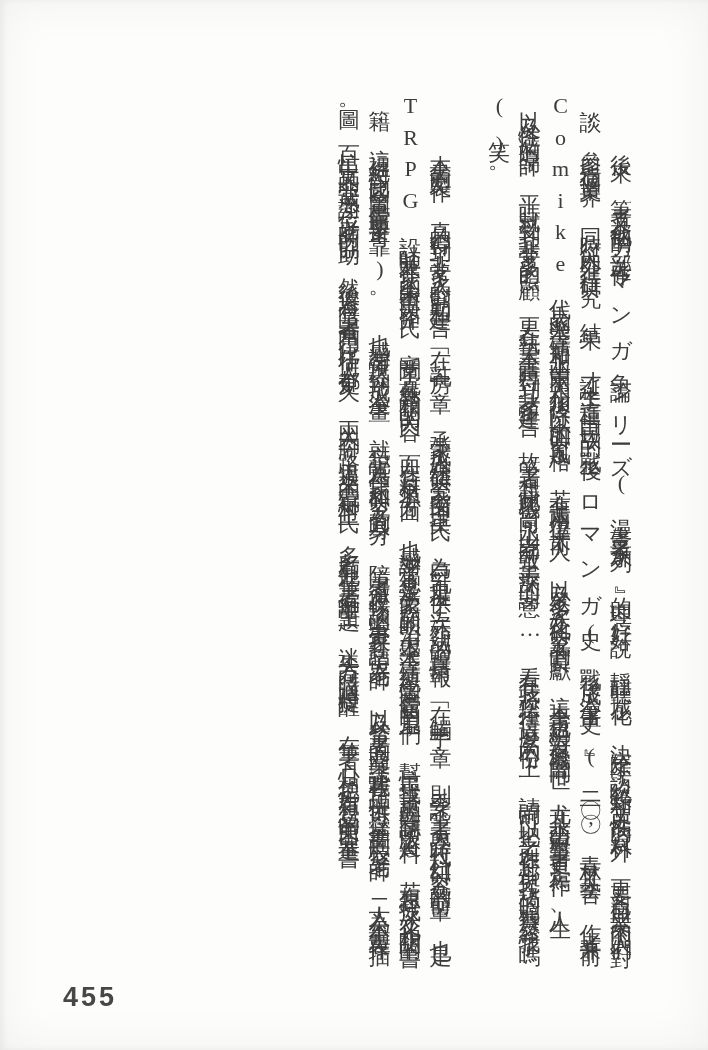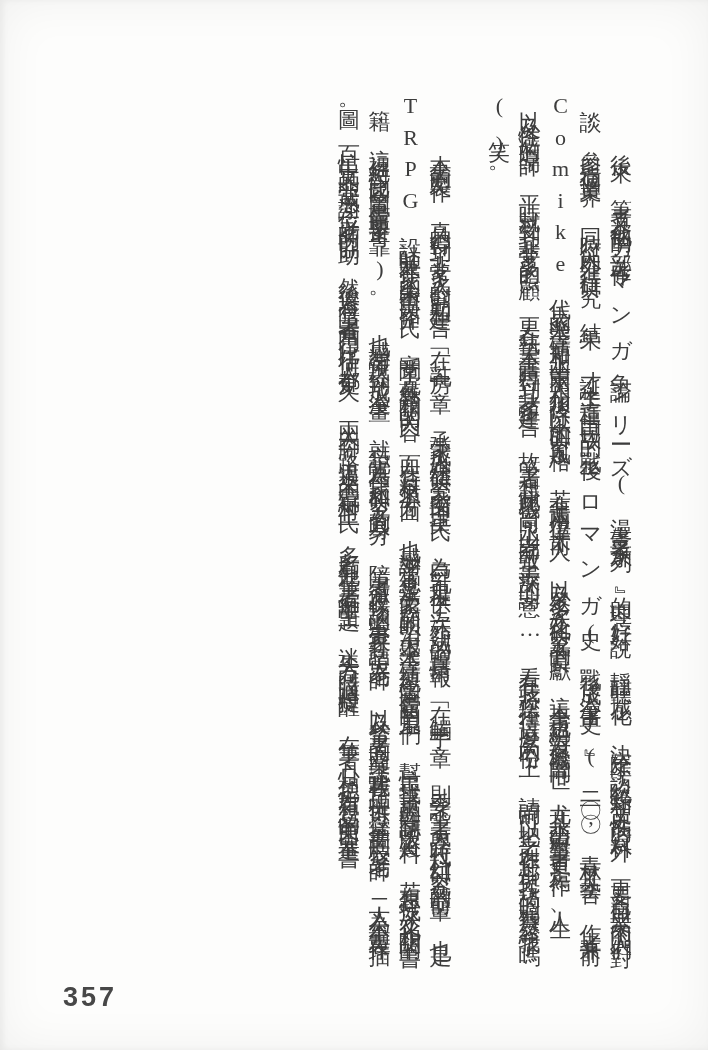--- a/index.html
+++ b/index.html
@@ -50,14 +50,14 @@
   }
 </style>
 </head>
 <body>
 
 <div class="scan-page">
   <div class="text-block">
     <p>後來,筆者又被他的另一部著作『マンガ争論シリーズ(漫畫之爭系列)』的理念「好好說、靜靜聽」感化,決定除了訪談紀錄和文史性的資料外,更要親自與業內的人們對談,參與這個業界,同時從內外進行研究。結果,才誕生了這種由已故的『戰後エロマンガ史(戰後成人漫畫史)』(二〇一〇,青林工藝舍)作者兼前Comike代表的米澤嘉博和永山薰兩人相加後除以十的研究風格;若非這兩位偉大前人,以及眾多次文化研究者的貢獻,這本書也絕對沒有機會問世。尤其永山薰對筆者更是寫作、人生、以及性癖的導師,平時就受到其非常多的照顧,更在執筆本書時得到其諸多建言。故筆者想藉此機會向永山老師致上最深的謝意……看在我將您捧得這麼高的份上,請問可以把之前在您那兒投稿的稿費發給我了嗎(笑)。</p>
     <p>本書的製作,真的得到了非常多人的幫助和建言。在「乳房」一章,承蒙成人媒體研究家安田理央氏,為巨乳史提供了三次元領域的寶貴情報;在「觸手」一章,則委託了筆者大學時代科幻研究會的前輩,也是TRPG設計師兼作家的朱鷺田祐介氏,審閱了克蘇魯相關的內容。而在資料來源方面,也感謝平常總是承蒙照顧的明治大學米澤嘉博紀念圖書館的員工們,幫忙尋找貴重的雜誌圖版資料(若想尋找次文化相關的書籍,這裡絕對比國會圖書館還要可靠!)。也感謝每次提到成人漫畫,就忘記貴為作家和研究者的身分,陪筆者徹夜暢談的漫畫家甘詰留太老師,以及替筆者的商業誌連載作品提供可愛插畫的枝空老師,二人為本書製作插圖。百忙中真的非常感謝二位老師的協助。然後還有陪筆者奮鬥得比任何人都更久,兩人三腳一路走過來的責編村上氏。多虧有他在筆者偏離主題、迷失方向時適時提醒;在筆者一心只想把所有想寫的東西塞進書</p>
   </div>
-  <div class="page-number">357</div>
+  <div class="page-number">455</div>
 </div>
 
 </body></html>

